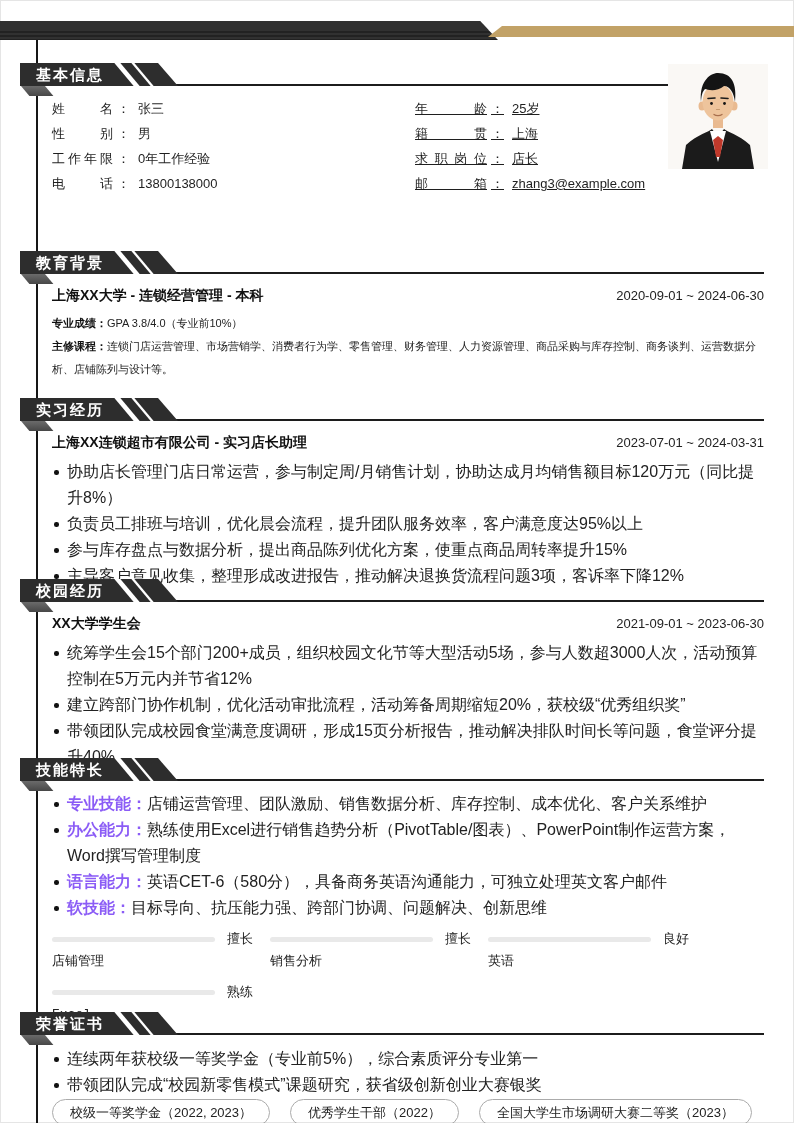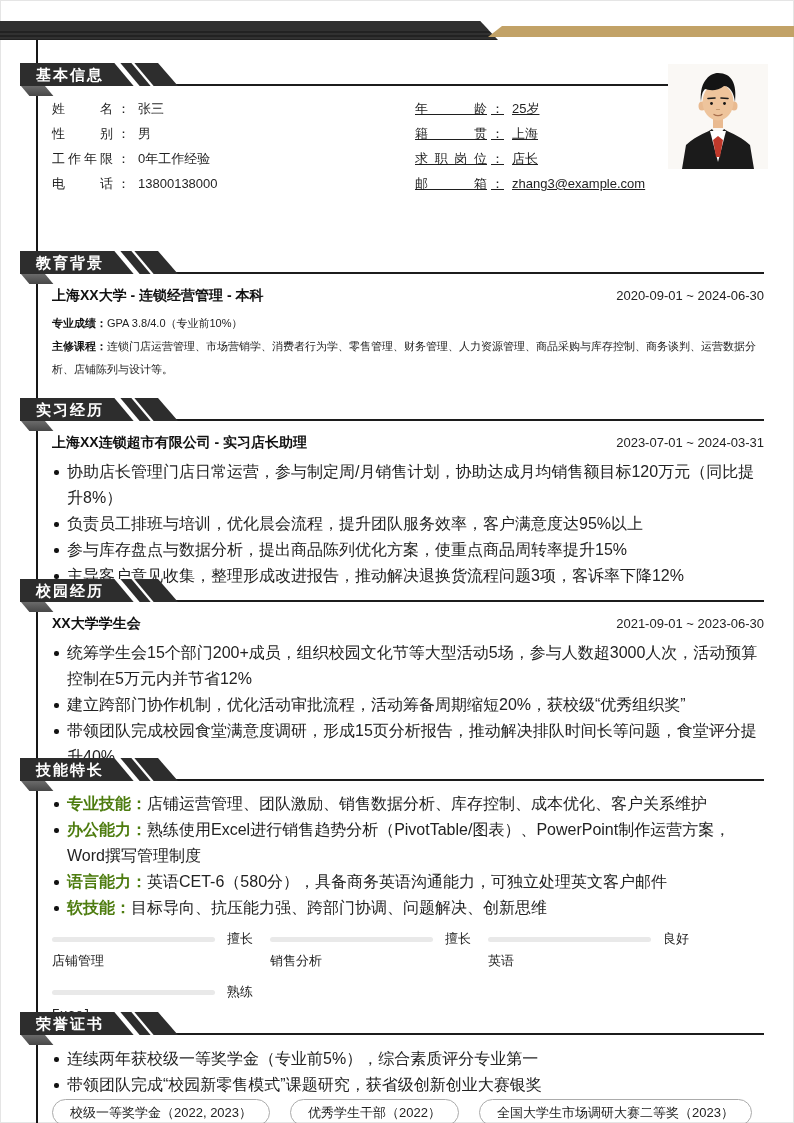--- a/index.html
+++ b/index.html
@@ -49,21 +49,21 @@
 
   
   .detail { font-size:11px; line-height:23px; color:#222; }
   .detail b { color:#111; }
 
   
   ul.blist { list-style:none; }
   ul.blist li { position:relative; padding-left:15px; line-height:26px; font-size:16px; color:#222; }
   ul.blist li::before { content:""; position:absolute; left:2px; top:11px; width:4.5px; height:4.5px;
     border-radius:50%; background:#111; }
-  ul.blist li b { color:#4d7c0f; }
+  ul.blist li b { color:#8b5cf6; }
 
   
   .bars { display:grid; grid-template-columns:218px 218px 218px; margin-top:10px;font-family:Liberation Mono, monospace; }
   .bar-group { margin-bottom:14px; }
   .bar-line { display:flex; align-items:center; height:16px; }
   .track { width:163px; height:5px; background:#e9e9e9; border-radius:3px; overflow:hidden; }
   .fill { height:100%; background:#3a3a3a; border-radius:3px; }
   .blevel { margin-left:12px; font-size:13px; color:#222; }
   .bname { margin-top:7px; font-size:13px; color:#222; line-height:16px; }
 

